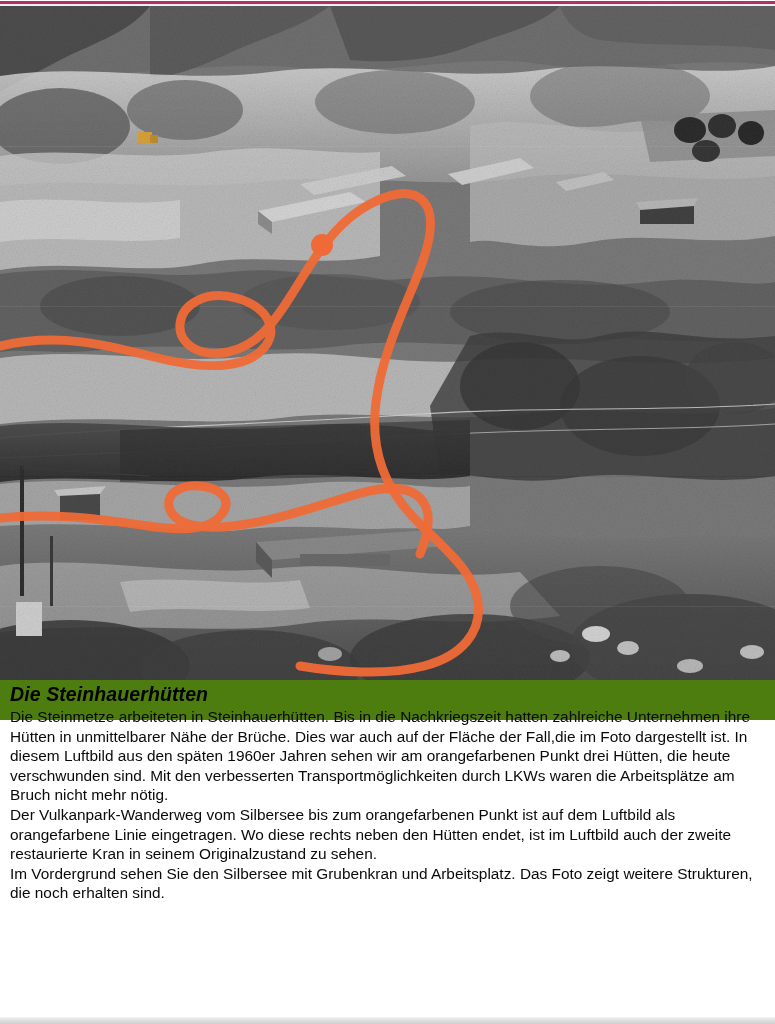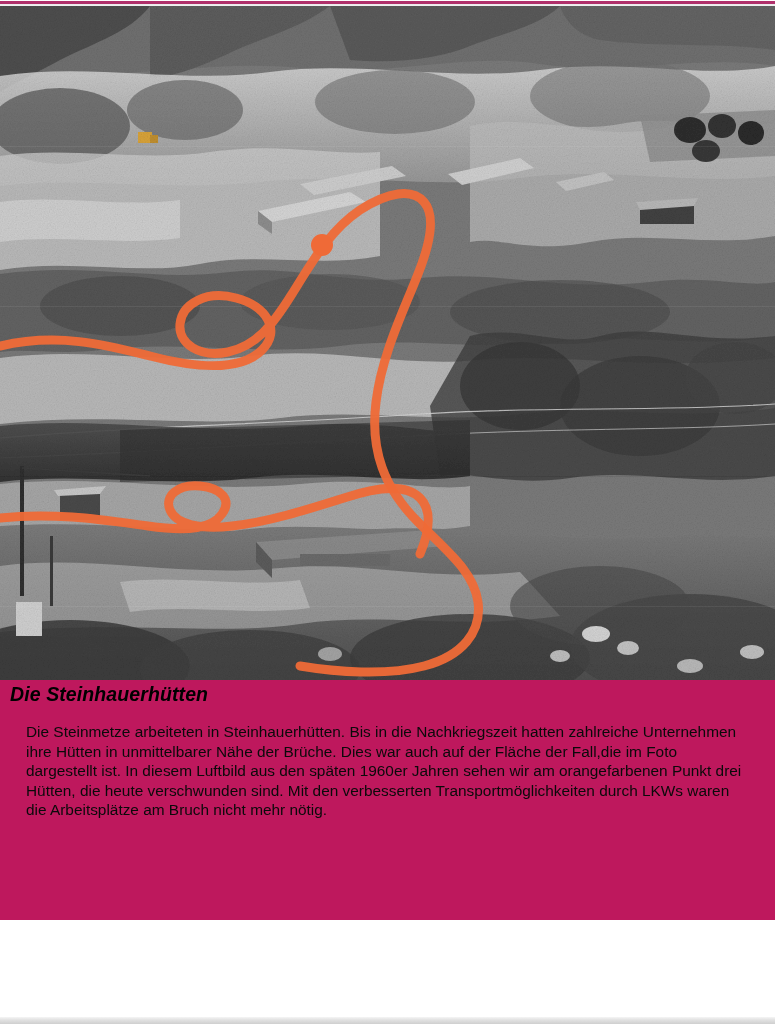--- a/index.html
+++ b/index.html
@@ -10,22 +10,22 @@
   body {
     width: 775px;
     height: 1024px;
     font-family: "Liberation Sans", sans-serif;
     overflow: hidden;
     position: relative;
   }
   .page {
     position: relative;
     width: 775px;
-    height: 920px;
-    background: #be185d;
+    height: 720px;
+    background: #4d7c0f;
   }
   
   .top-strip {
     position: absolute;
     top: 0; left: 0;
     width: 775px;
     height: 6px;
     background: linear-gradient(to bottom, #ffffff 0%, #ffffff 20%, #b0306b 21%, #b0306b 62%, #e8e8e8 63%, #f3f3f3 100%);
   }
   
@@ -50,21 +50,21 @@
   .caption-title {
     font-weight: bold;
     font-style: italic;
     font-size: 19.5px;
     line-height: 24px;
     color: #000;
     margin: 0 0 1px 0;
     letter-spacing: 0.1px;
   }
   .caption-body p {
-    margin: 16px;
+    margin: 0;
     font-size: 15.4px;
     line-height: 19.6px;
     color: #0a0a0a;
   }
   .caption-body p + p { margin-top: 0; }
   .link {
     color: #c81d1d;
     font-size: 15.4px;
     line-height: 19.6px;
   }
@@ -224,17 +224,19 @@
         <path d="M0,512 C54,506 104,514 148,520 C190,526 212,522 222,508 C232,494 222,482 200,480 C178,478 164,490 170,504 C176,518 200,524 232,520 C268,516 306,504 344,492 C380,480 406,478 420,492 C432,504 430,524 420,548" fill="none" stroke="#ef6a37" stroke-width="9" stroke-linecap="round" stroke-linejoin="round" opacity="0.95"></path>
         <circle cx="322" cy="239" r="11" fill="#ef6a37"></circle>
       </g>
     </svg>
   </div>
 
   <div class="caption">
     <div class="caption-title">Die Steinhauerhütten</div>
     <div class="caption-body">
       <p>Die Steinmetze arbeiteten in Steinhauerhütten. Bis in die Nachkriegszeit hatten zahlreiche Unternehmen ihre Hütten in unmittelbarer Nähe der Brüche. Dies war auch auf der Fläche der Fall,die im Foto dargestellt ist. In diesem Luftbild aus den späten 1960er Jahren sehen wir am orangefarbenen Punkt drei Hütten, die heute verschwunden sind. Mit den verbesserten Transportmöglichkeiten durch LKWs waren die Arbeitsplätze am Bruch nicht mehr nötig.</p>
+      <p>Der Vulkanpark-Wanderweg vom Silbersee bis zum orangefarbenen Punkt ist auf dem Luftbild als orangefarbene Linie eingetragen. Wo diese rechts neben den Hütten endet, ist im Luftbild auch der zweite restaurierte Kran in seinem Originalzustand zu sehen.</p>
+      <p>Im Vordergrund sehen Sie den Silbersee mit Grubenkran und Arbeitsplatz. Das Foto zeigt weitere Strukturen, die noch erhalten sind.</p>
     </div>
   </div>
 
   <div class="bottom-rule"></div>
 </div>
 
 </body></html>

